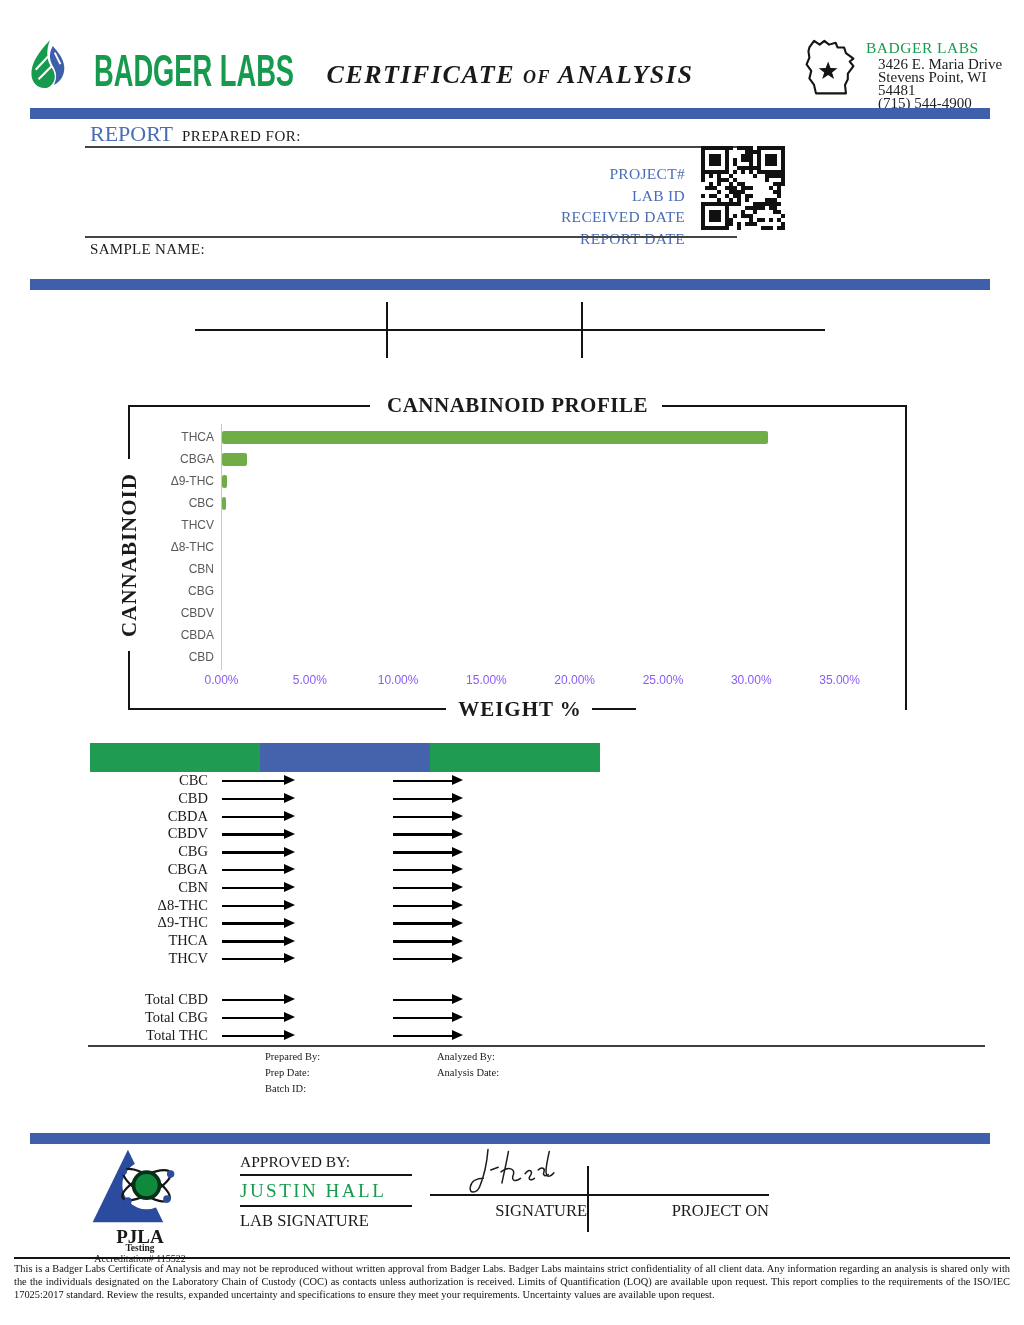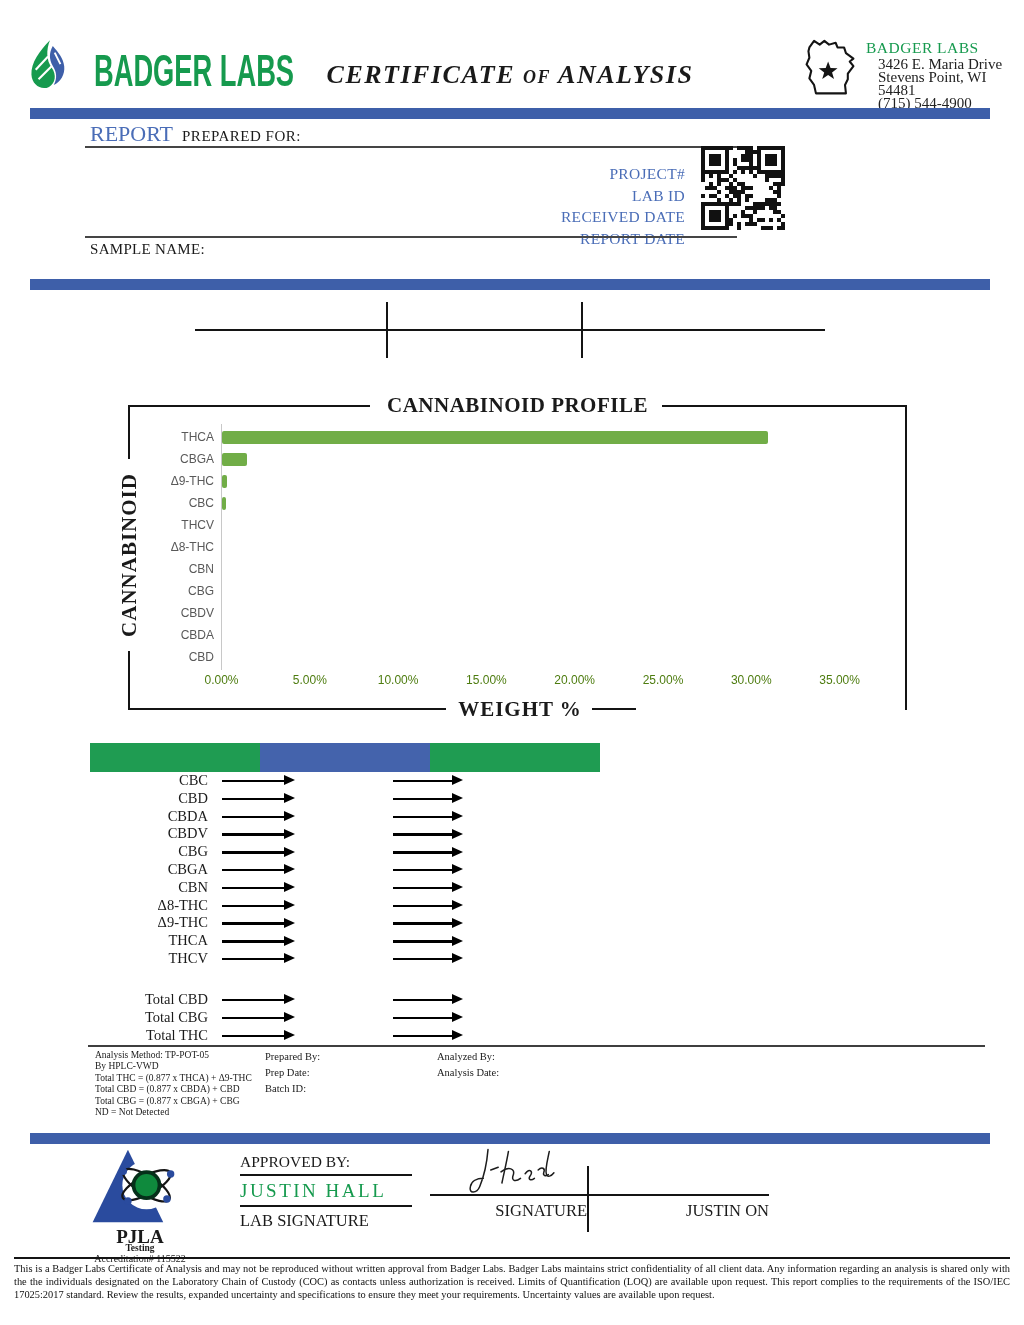--- a/index.html
+++ b/index.html
@@ -28,21 +28,21 @@
   
   .chart-title{font-size:21px;font-weight:600;text-align:center;letter-spacing:.5px;}
   .axis-title{font-size:21px;font-weight:600;letter-spacing:1px;text-align:center;white-space:nowrap;}
   .y-title{transform:translate(-50%,-50%) rotate(-90deg);}
   .crow{display:flex;align-items:center;height:22px;}
   .clab{width:84px;text-align:right;padding-right:8px;font-family:"Liberation Sans","DejaVu Sans",sans-serif;
         font-size:12px;color:#595959;}
   .cbararea{flex:1;position:relative;height:13px;}
   .cbar{height:13px;background:#71ad47;border-radius:2px;}
   .ctick{position:absolute;width:64px;text-align:center;font-family:"Liberation Sans","DejaVu Sans",sans-serif;
-         font-size:12px;color:#4d7c0f;}
+         font-size:12px;color:#8b5cf6;}
   .axisline{background:#c8c8c8;}
 
   
   .seg{height:29px;display:inline-block;vertical-align:top;}
   .rrow{position:relative;height:17.8px;}
   .rlab{position:absolute;left:0;top:0;width:118px;text-align:right;font-size:14.5px;line-height:17.8px;}
   .arrow{position:absolute;top:8px;height:2.4px;background:#000;}
   .arrow::after{content:'';position:absolute;right:-11px;top:-4.6px;border-left:11px solid #000;
                 border-top:5.6px solid transparent;border-bottom:5.6px solid transparent;}
   .a1{left:132px;width:62px;}
@@ -501,28 +501,20 @@
       </div>
       <div class="rrow">
         <div class="rlab">Total THC</div>
         <div class="arrow a1"></div>
         <div class="arrow a2"></div>
       </div>
     </div>
 
   <div class="abs" style="left:88px;top:1045px;width:897px;height:1.6px;background:#3f3f3f;"></div>
 
-  <div class="abs notes-left" style="left:95px;top:1050px;width:165px;">
-      <div>Analysis Method: TP-POT-05</div>
-      <div>By HPLC-VWD</div>
-      <div>Total THC = (0.877 x  THCA) + Δ9-THC</div>
-      <div>Total CBD = (0.877 x  CBDA) + CBD</div>
-      <div>Total CBG = (0.877 x  CBGA) + CBG</div>
-      <div>ND = Not Detected</div>
-    </div>
   <div class="abs notes-col" style="left:265px;top:1051px;">
     <div>Prepared By:</div>
     <div>Prep Date:</div>
     <div>Batch ID:</div>
   </div>
   <div class="abs notes-col" style="left:437px;top:1051px;">
     <div>Analyzed By:</div>
     <div>Analysis Date:</div>
   </div>
 
@@ -563,18 +555,18 @@
         <path d="M70 32 c5 -7 9 -2 5 3 c-2 3 1 5 5 2"></path>
         <path d="M84 28 c4 -4 8 -2 6 3 c-1 3 2 4 5 2"></path>
         <path d="M96 8 c-2 10 -5 20 -3 25 c1 3 5 2 8 -2"></path>
       </g>
     </svg>
   </div>
   <div class="abs rule-dark" style="left:430px;top:1194px;width:157px;height:2px;"></div>
   <div class="abs rule-dark" style="left:587px;top:1166px;width:2px;height:66px;"></div>
   <div class="abs rule-dark" style="left:589px;top:1194px;width:180px;height:2px;"></div>
   <div class="abs sig-label" style="left:430px;top:1201px;width:157px;">SIGNATURE</div>
-  <div class="abs sig-label" style="left:589px;top:1201px;width:180px;">JUSTIN ON</div>
+  <div class="abs sig-label" style="left:589px;top:1201px;width:180px;">PROJECT ON</div>
 
   <div class="abs rule-dark" style="left:14px;top:1257px;width:996px;height:2.4px;"></div>
   <div class="abs disclaimer" style="left:14px;top:1262px;width:996px;">This is a Badger Labs Certificate of Analysis and may not be reproduced without written approval from Badger Labs. Badger Labs maintains strict confidentiality of all client data. Any information regarding an analysis is shared only with the the individuals designated on the Laboratory Chain of Custody (COC) as contacts unless authorization is received. Limits of Quantification (LOQ) are available upon request. This report complies to the requirements of the ISO/IEC 17025:2017 standard. Review the results, expanded uncertainty and specifications to ensure they meet your requirements. Uncertainty values are available upon request.</div>
 
 </div>
 
 </body></html>

